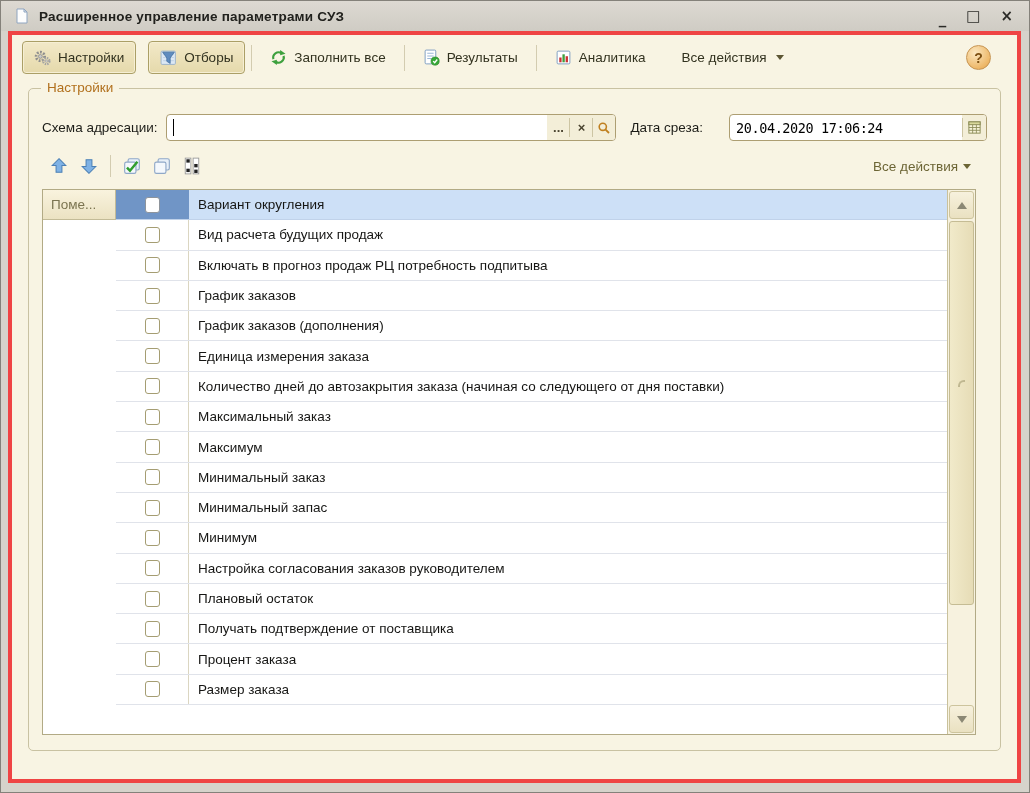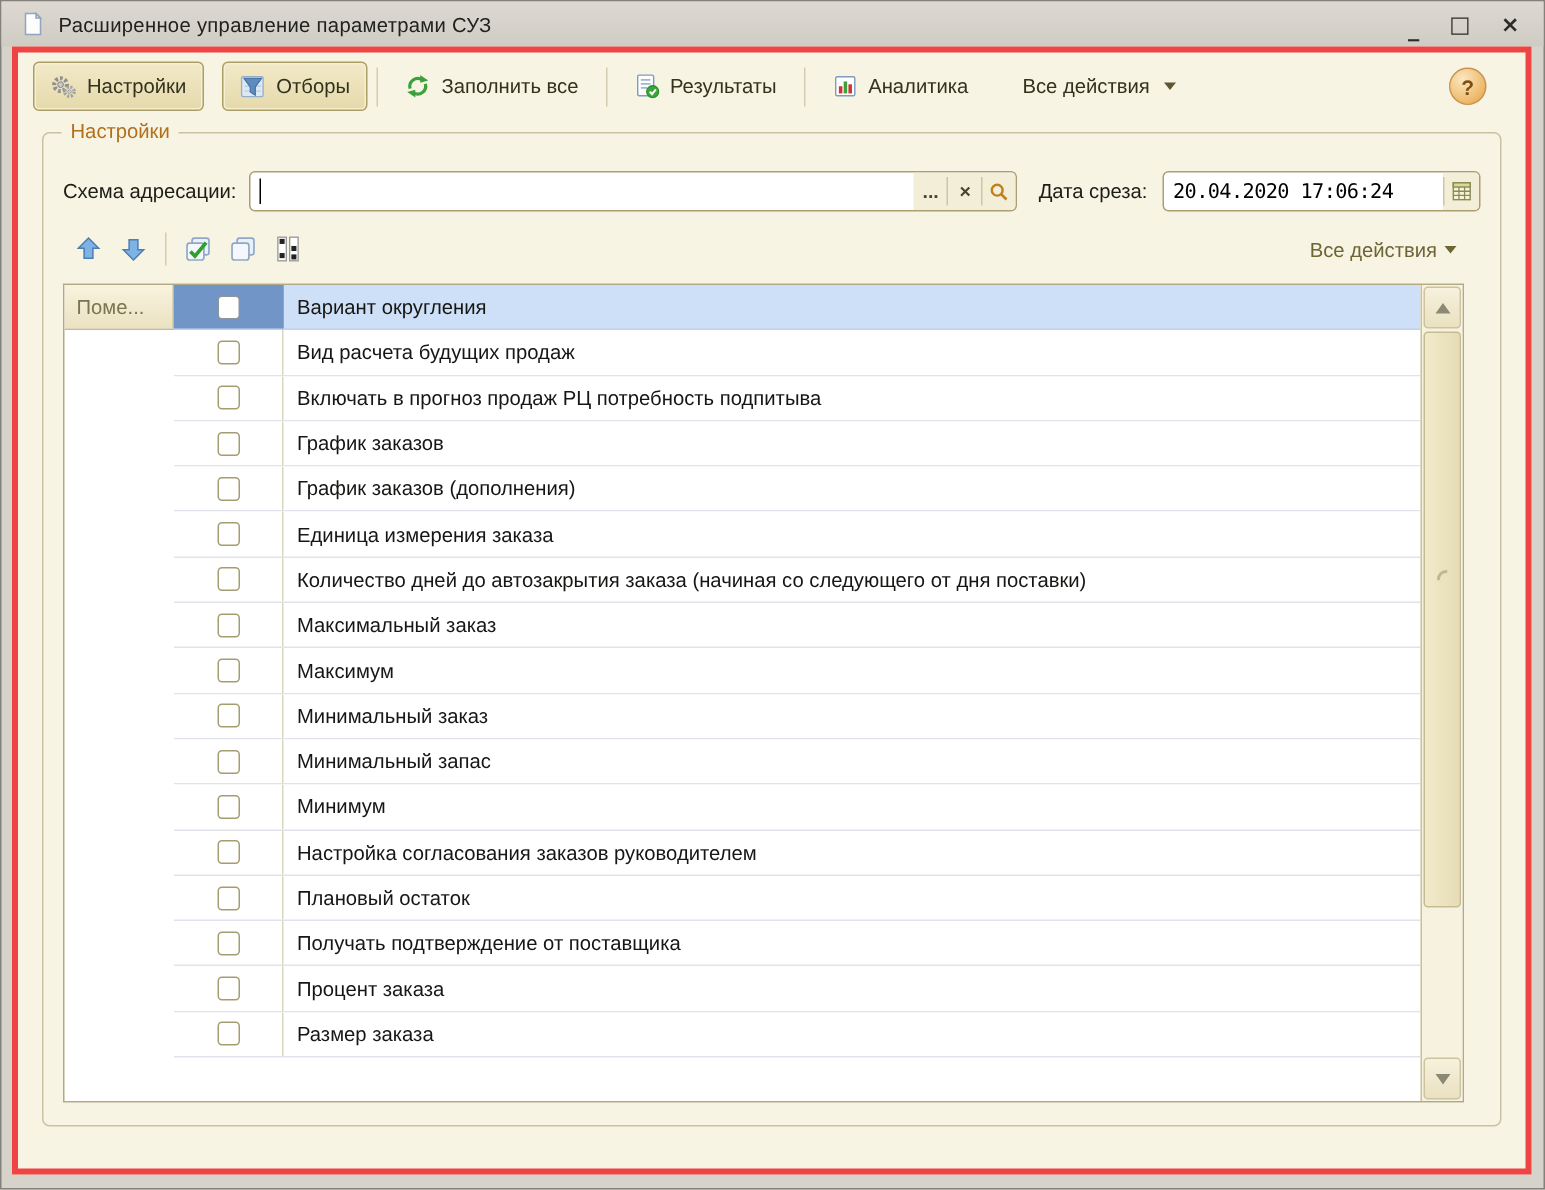--- a/index.html
+++ b/index.html
@@ -5,21 +5,21 @@
   * { box-sizing: border-box; margin: 0; padding: 0; }
   html,body { width:1030px; height:793px; overflow:hidden; }
   body { font-family: "Liberation Sans", sans-serif; background:#d6d3cb; }
 
   .window { position:absolute; inset:0; background:#d6d3cb; border:1px solid #84817a; }
 
   
   .titlebar { height:30px; display:flex; align-items:center; padding:0 12px 0 13px;
     background:linear-gradient(#ddd9d2,#cfccc4); }
   .title-icon { width:16px; height:16px; margin-right:9px; flex:0 0 auto; }
-  .title-text { font-size:13.5px; font-weight:normal; color:#21211d; letter-spacing:.2px; }
+  .title-text { font-size:13.5px; font-weight:bold; color:#21211d; letter-spacing:.2px; }
   .win-controls { margin-left:auto; display:flex; align-items:center; gap:20px; padding-right:4px; }
   .win-btn { font-size:15px; font-weight:bold; color:#2b2b27; line-height:1; cursor:default;
     font-family:"DejaVu Sans", sans-serif; }
   .win-btn.min { transform:translateY(3px); }
 
   
   .client { position:absolute; top:30px; left:7px; right:8px; bottom:9px;
     background:#f8f4e3; border:4px solid #ef4444; padding:0; }
 
   
@@ -49,21 +49,21 @@
   .field-label { font-size:13.5px; color:#1d1d18; margin-right:8px; white-space:nowrap; }
   .fieldbox { display:flex; align-items:stretch; height:27px; background:#fff;
     border:1px solid #ad9e72; border-radius:4px; overflow:hidden; }
   .fieldbox.scheme { flex:1; }
   .field-text { flex:1; display:flex; align-items:center; padding:0 6px; font-size:13.5px; color:#000; }
   .text-cursor { width:1px; height:17px; background:#000; }
   .fbtn-strip { display:flex; align-items:stretch; background:#f3eed8; }
   .fbtn { display:flex; align-items:center; justify-content:center; min-width:22px; padding:0 4px;
     font-size:13px; font-weight:bold; color:#4a4430; }
   .fbtn-sep { width:1px; background:#cdc5a3; margin:3px 0; }
-  .datebox { width:212px; margin-left:2px; }
+  .datebox { width:258px; margin-left:18px; }
   .date-text { font-family:"DejaVu Sans Mono", monospace; font-size:13.5px; letter-spacing:-0.4px; }
 
   
   .list-toolbar { display:flex; align-items:center; margin-top:11px; height:28px; padding:0 2px; }
   .icon-btn { width:30px; height:28px; display:flex; align-items:center; justify-content:center;
     border-radius:3px; }
   .icon-btn svg { width:18px; height:18px; }
   .all-actions-right { margin-left:auto; display:flex; align-items:center; gap:3px;
     font-size:13.5px; color:#6c6535; margin-right:14px; }
   .all-actions-right .caret{ border-top-color:#6c6535; }

